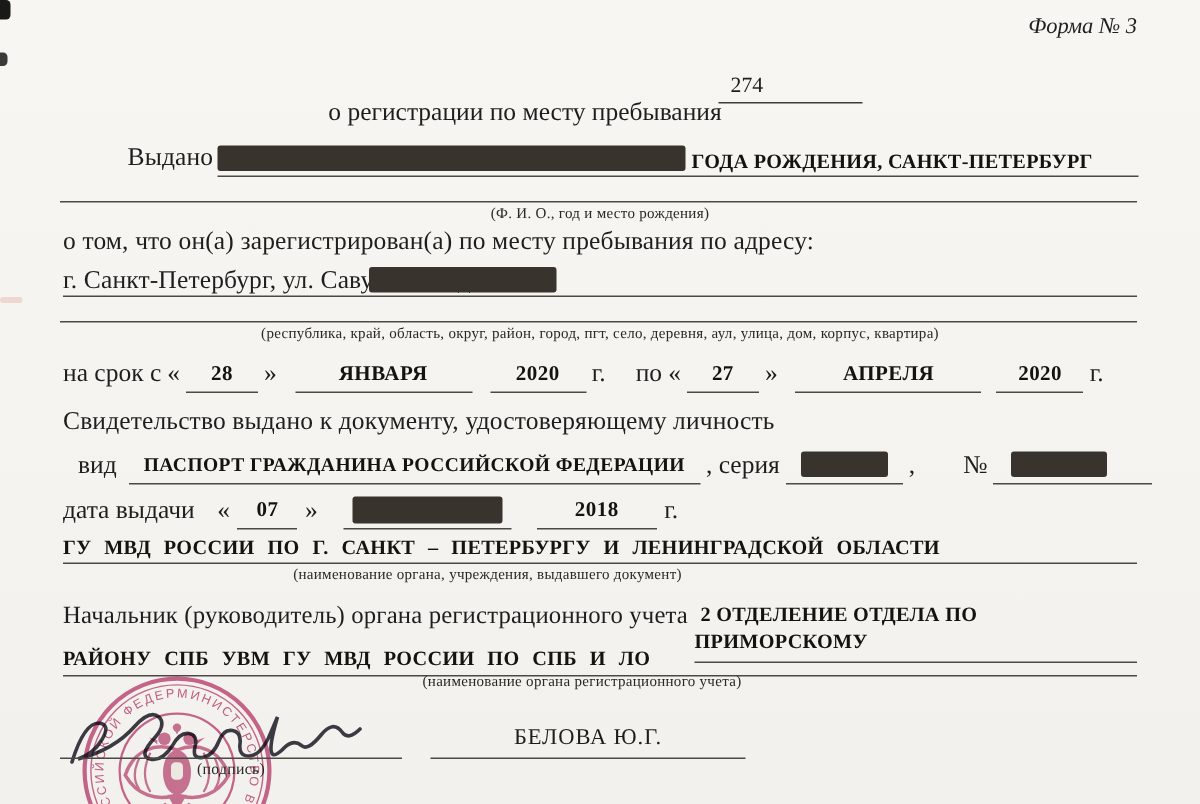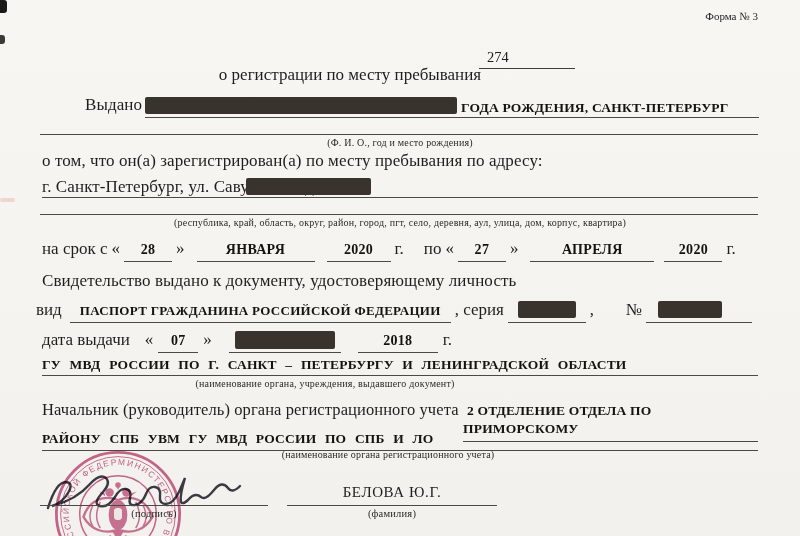--- a/index.html
+++ b/index.html
@@ -12,21 +12,21 @@
   .t17 { font-size:17px; letter-spacing:0.1px; }
   .boldval { font-weight:bold; font-size:13.5px; letter-spacing:0.2px; color:#14130f; }
   .ws { word-spacing:5px; }
   .cap { font-size:10px; color:#2a2925; text-align:center; letter-spacing:0.2px; }
   .rule { border-top:1.4px solid #4b4945; height:0; }
   .redact { background:#38342d; border-radius:2px; height:17px; }
   .frow { display:flex; align-items:flex-end; }
   .pl { padding-bottom:3px; font-size:17px; white-space:nowrap; }
   .ucell { border-bottom:1.4px solid #4b4945; text-align:center; padding-bottom:3px; white-space:nowrap; }
   .ucell b { font-size:14px; color:#14130f; letter-spacing:0.3px; }
-  .form-no { font-size:11px; }
+  .form-no { font-size:15px;font-style:italic; }
   .title { font-size:19.5px; letter-spacing:2.5px; }
   .cert-no { font-size:14.5px; border-bottom:1.5px solid #3d3c39; text-align:left; padding:0 0 2px 8px; }
   .subtitle { font-size:17px; text-align:center; }
   .scan-mark { background:#191917; border-radius:0 3px 3px 0; }
   .pink-smear { background:#eccfc9; opacity:.8; }
   .stamp-svg, .sig-svg { mix-blend-mode:multiply; }
 </style>
 </head>
 <body>
 
@@ -68,21 +68,21 @@
     <span class="pl">«</span>
     <span class="ucell" style="width:48px;"><b>27</b></span>
     <span class="pl">»</span>
     <span class="ucell" style="width:124px;margin-left:8px;"><b>АПРЕЛЯ</b></span>
     <span class="ucell" style="width:58px;margin-left:6px;"><b>2020</b></span>
     <span class="pl">г.</span>
   </div>
 
   <div class="abs t17" style="left:42px;top:271px;">Свидетельство выдано к документу, удостоверяющему личность</div>
 
-  <div class="abs frow" style="left:36px;top:297px;width:716px;height:26px;column-gap:4px;">
+  <div class="abs frow" style="left:52px;top:297px;width:716px;height:26px;column-gap:4px;">
     <span class="pl">вид</span>
     <span class="ucell" style="padding-left:10px;padding-right:10px;margin-left:4px;margin-top:26px;"><b style="font-size:13px;">ПАСПОРТ ГРАЖДАНИНА РОССИЙСКОЙ ФЕДЕРАЦИИ</b></span>
     <span class="pl">, серия</span>
     <span class="ucell" style="width:78px;"><span class="redact" style="display:inline-block;width:58px;vertical-align:bottom;margin-bottom:1px;"></span></span>
     <span class="pl">,</span>
     <span class="pl" style="margin-left:28px;">№</span>
     <span class="ucell" style="flex:1;text-align:left;padding-left:12px;"><span class="redact" style="display:inline-block;width:64px;vertical-align:bottom;margin-bottom:1px;"></span></span>
   </div>
 
   <div class="abs frow" style="left:42px;top:327px;width:500px;height:26px;column-gap:5px;">
@@ -146,15 +146,14 @@
 
   <svg class="abs sig-svg" style="left:42px;top:468px;" width="210" height="48" viewBox="0 0 210 48">
     <path d="M6,40 Q14,14 24,14 Q32,15 26,25 Q20,35 10,38 Q34,32 48,16 Q58,5 64,10 Q69,15 61,24 Q50,36 58,38 Q66,40 73,29 Q78,20 84,21 Q90,22 88,30 Q86,38 93,37 Q100,36 104,26 Q107,18 113,19 Q119,20 118,28 Q117,36 124,36 Q131,36 137,24 L143,10 Q133,44 146,32 Q153,24 159,29 Q163,33 172,22 Q180,12 186,20 Q190,26 198,18" fill="none" stroke="#2e2d38" stroke-width="2.4" stroke-linecap="round" opacity="0.92"></path>
   </svg>
 
   <div class="abs rule" style="left:40px;top:505px;width:228px;"></div>
   <div class="abs cap" style="left:40px;top:508px;width:228px;font-size:10.5px;">(подпись)</div>
 
   <div class="abs" style="left:287px;top:484px;width:210px;text-align:center;font-size:15px;letter-spacing:0.6px;">БЕЛОВА  Ю.Г.</div>
   <div class="abs rule" style="left:287px;top:505px;width:210px;"></div>
-  <div class="abs cap" style="left:287px;top:508px;width:210px;font-size:10.5px;">(фамилия)</div>
 
 </div>
 
 </body></html>

